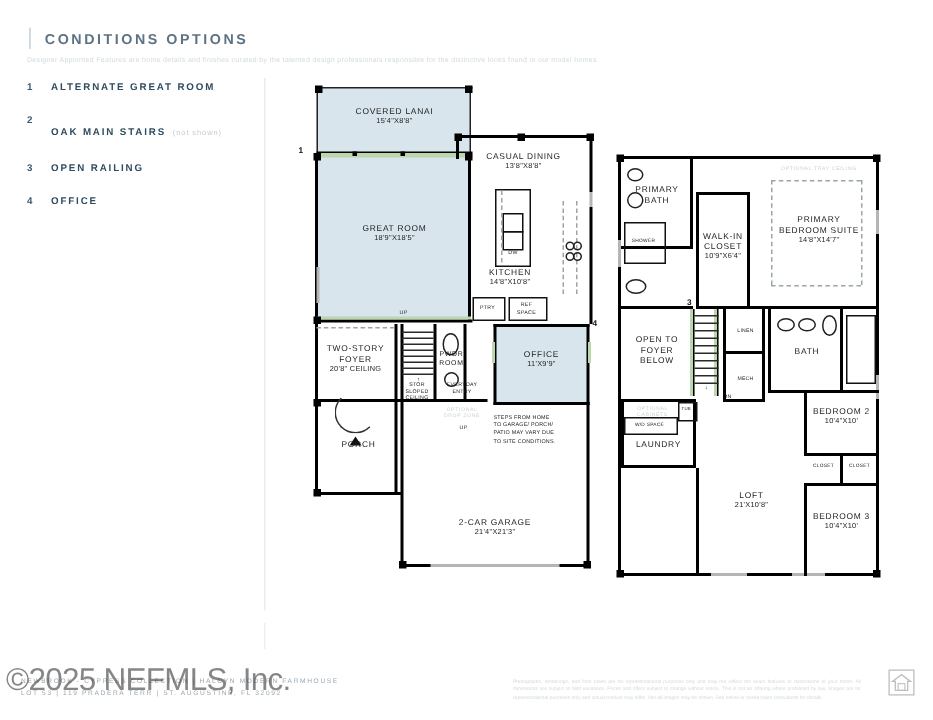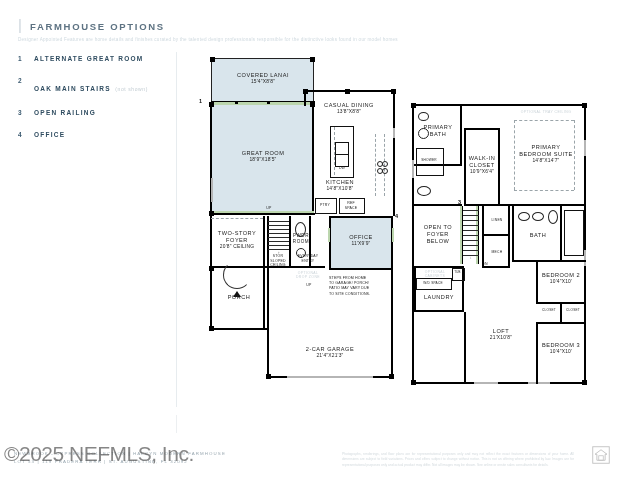--- a/index.html
+++ b/index.html
@@ -72,21 +72,21 @@
   .vrule{position:absolute;background:#eceff1;width:1px;}
 </style>
 </head>
 <body>
 
 <div class="page">
 
   <div class="hdr">
     <div class="hdr-line">
       <span class="hdr-sep">|</span>
-      <span class="hdr-sub">FARMHOUSE OPTIONS</span>
+      <span class="hdr-sub">CONDITIONS OPTIONS</span>
     </div>
     <div class="hdr-note">Designer Appointed Features are home details and finishes curated by the talented design professionals responsible for the distinctive looks found in our model homes</div>
   </div>
 
   <div class="legend">
     <div class="lg-item">
       <span class="lg-num">1</span>
       <span class="lg-txt">ALTERNATE GREAT ROOM</span>
     </div>
     <div class="lg-item">

